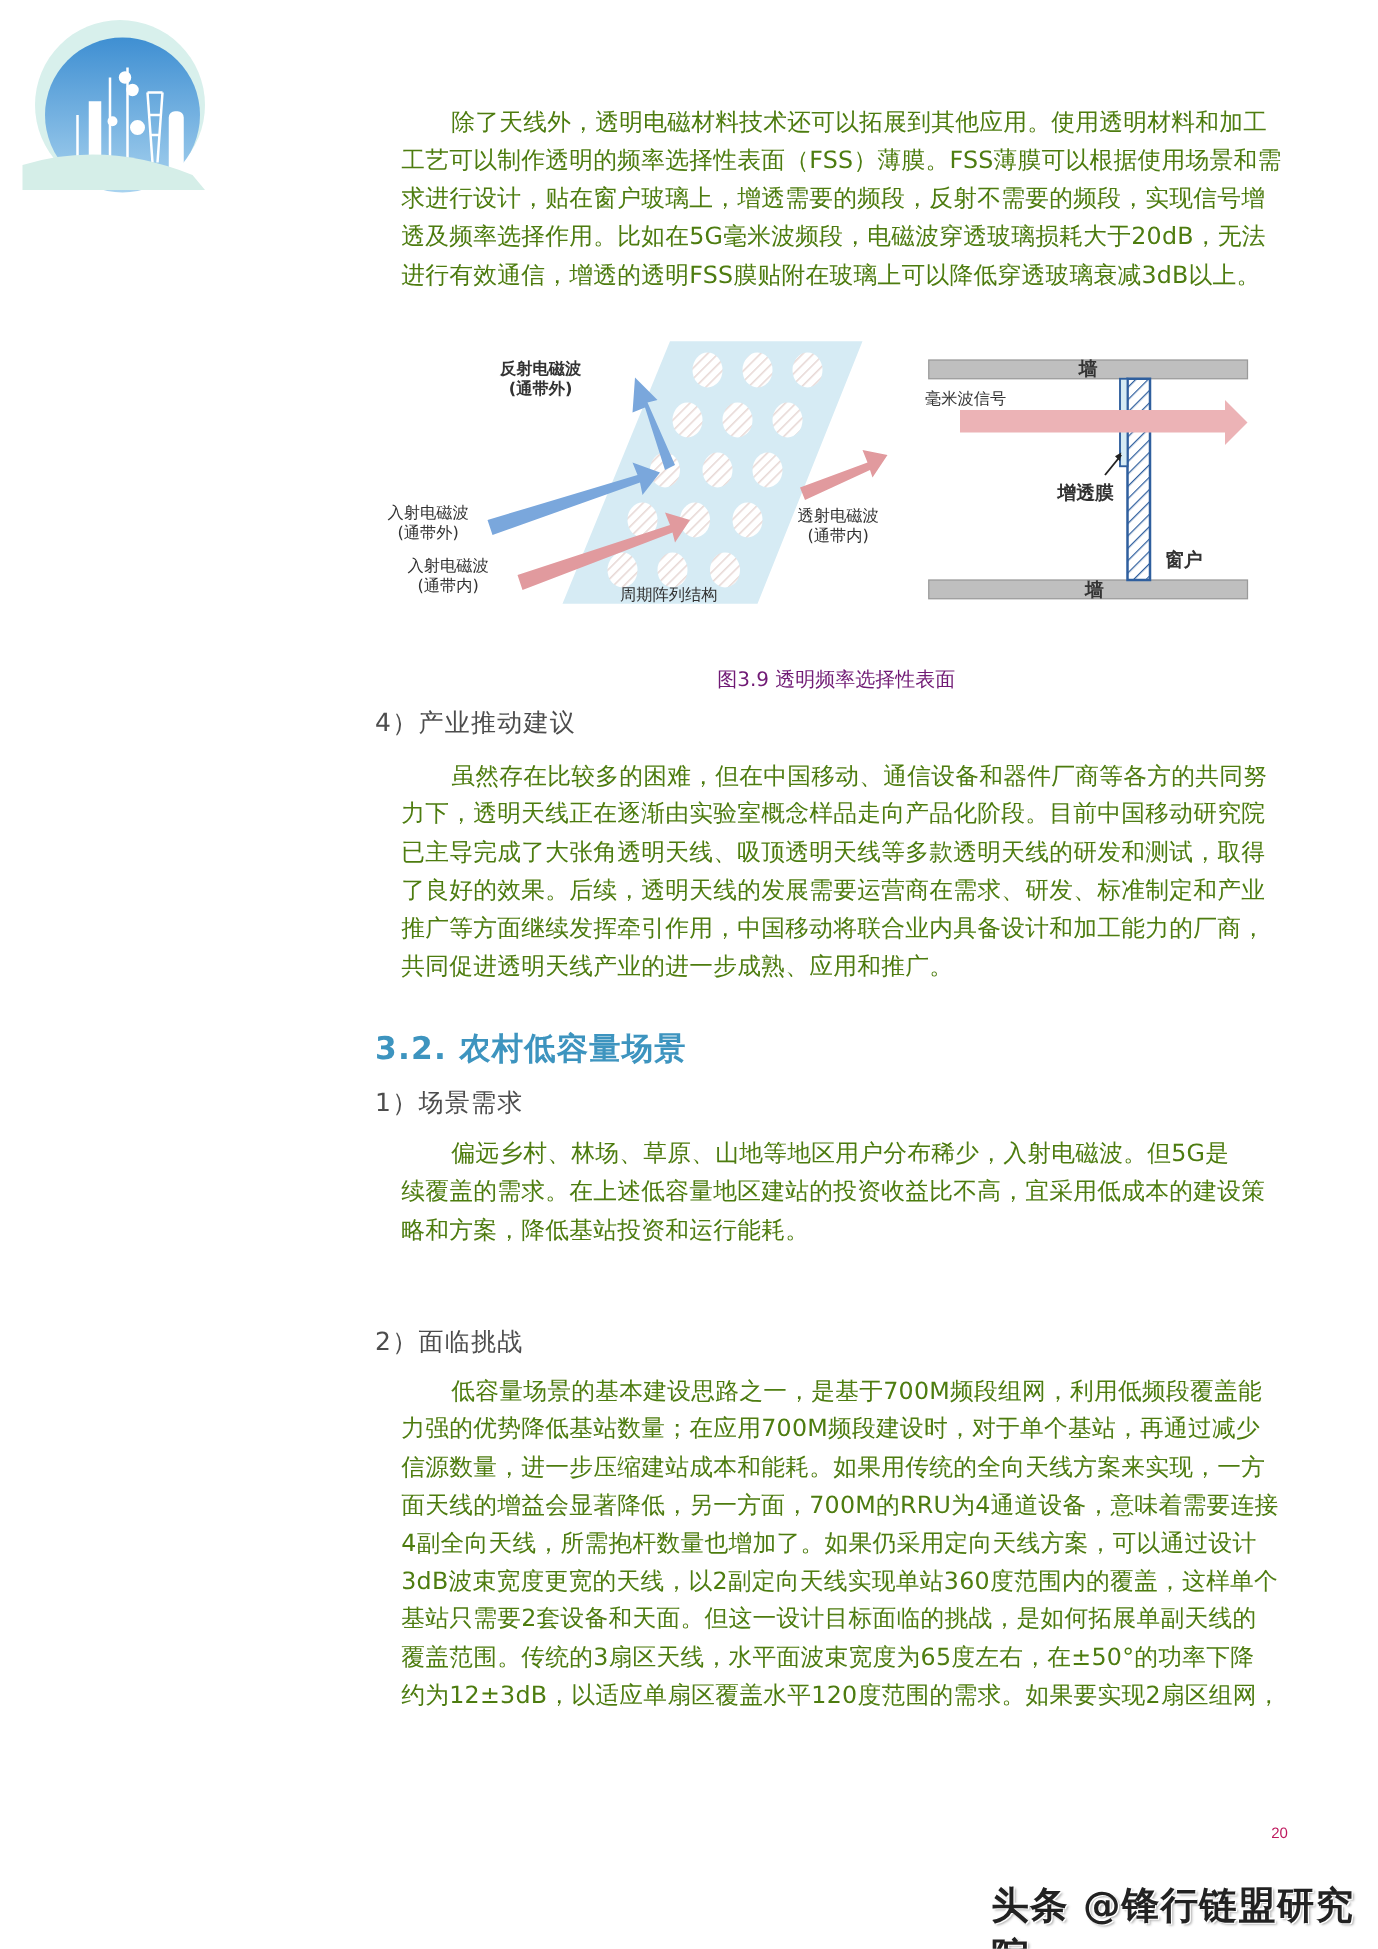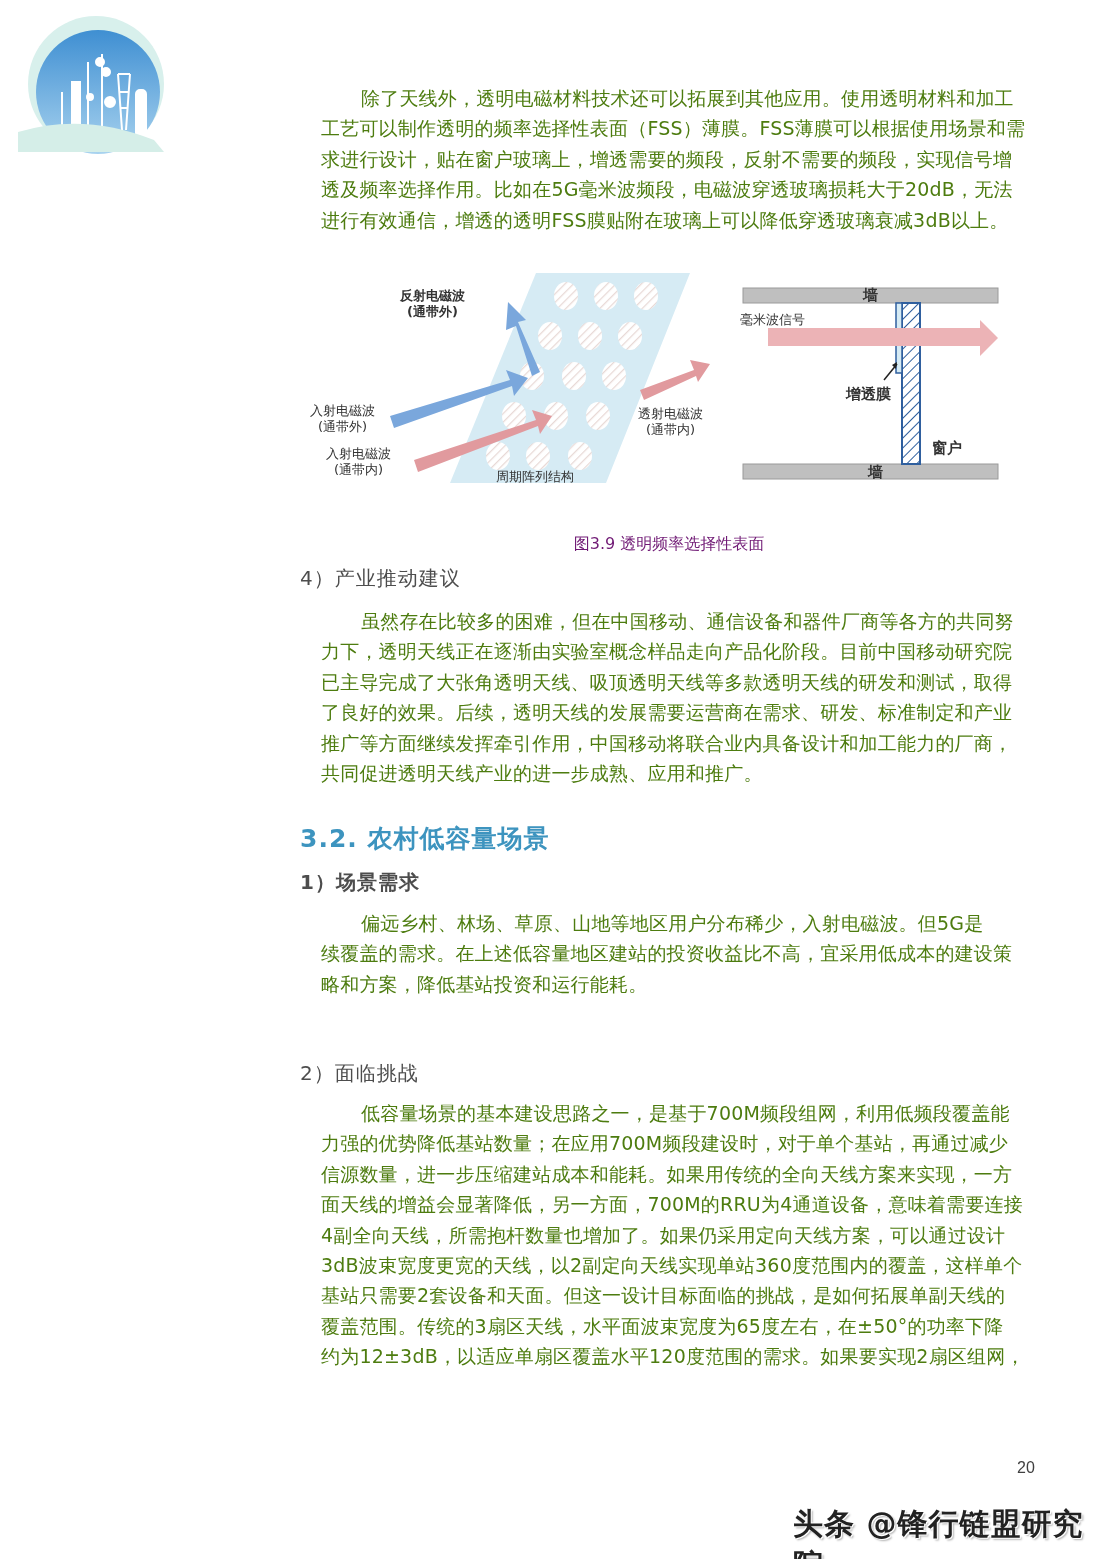--- a/index.html
+++ b/index.html
@@ -11,21 +11,21 @@
   .para .line { display:block; white-space:nowrap; overflow:hidden; }
   .para .indent { padding-left:40px; }
   .subhead { position:absolute; left:300px; font-size:20px; color:#4d4d4d; letter-spacing:1px; }
   .section-title { position:absolute; left:300px; top:822px; font-size:25px; font-weight:bold;
                    color:#3d94bf; letter-spacing:1px; }
   .caption { position:absolute; left:0; width:1102px; top:534px; text-align:center; font-size:16px;
              color:#701a75; padding-left:236px; box-sizing:border-box; }
   .figure { position:absolute; left:300px; top:268px; width:740px; height:230px; }
   .fig-label { position:absolute; font-size:13px; color:#333; text-align:center; line-height:16px; white-space:nowrap; }
   .fig-label.bold { font-weight:bold; font-size:15px; }
-  .page-num { position:absolute; left:1017px; top:1459px; font-size:16px; color:#404040; font-family:"Liberation Sans", sans-serif; }
+  .page-num { position:absolute; left:1017px; top:1459px; font-size:12px; color:#be185d; font-family:"Liberation Sans", sans-serif; }
   .watermark { position:absolute; left:793px; top:1504px; font-size:30px; color:#222; font-weight:bold;
                text-shadow: 1px 1px 0 #fff, -1px -1px 0 #fff, 2px 2px 2px rgba(0,0,0,0.3); letter-spacing:1px; }
 </style>
 </head>
 <body>
 
 <div class="logo">
   <svg width="160" height="150" viewBox="0 0 160 150">
     <defs>
       <linearGradient id="sky" x1="0" y1="0" x2="0" y2="1">
@@ -140,21 +140,21 @@
   <span class="line indent">虽然存在比较多的困难，但在中国移动、通信设备和器件厂商等各方的共同努</span>
   <span class="line">力下，透明天线正在逐渐由实验室概念样品走向产品化阶段。目前中国移动研究院</span>
   <span class="line">已主导完成了大张角透明天线、吸顶透明天线等多款透明天线的研发和测试，取得</span>
   <span class="line">了良好的效果。后续，透明天线的发展需要运营商在需求、研发、标准制定和产业</span>
   <span class="line">推广等方面继续发挥牵引作用，中国移动将联合业内具备设计和加工能力的厂商，</span>
   <span class="line">共同促进透明天线产业的进一步成熟、应用和推广。</span>
 </div>
 
 <div class="section-title">3.2. 农村低容量场景</div>
 
-<div class="subhead" style="top:869px;font-weight:bold;">1）场景需求</div>
+<div class="subhead" style="top:869px;">1）场景需求</div>
 <div class="para" style="top:908px;">
   <span class="line indent">偏远乡村、林场、草原、山地等地区用户分布稀少，入射电磁波。但5G是</span>
   <span class="line">续覆盖的需求。在上述低容量地区建站的投资收益比不高，宜采用低成本的建设策</span>
   <span class="line">略和方案，降低基站投资和运行能耗。</span>
 </div>
 
 <div class="subhead" style="top:1060px;">2）面临挑战</div>
 <div class="para" style="top:1098px;">
   <span class="line indent">低容量场景的基本建设思路之一，是基于700M频段组网，利用低频段覆盖能</span>
   <span class="line">力强的优势降低基站数量；在应用700M频段建设时，对于单个基站，再通过减少</span>

